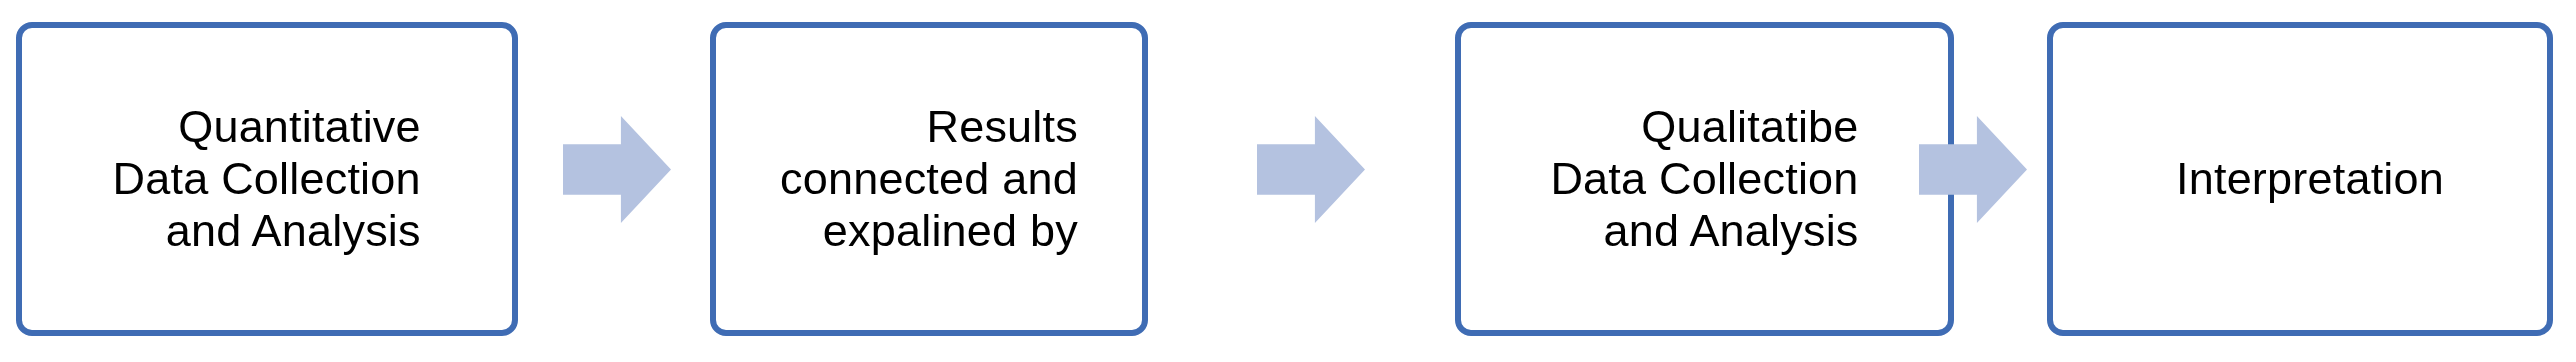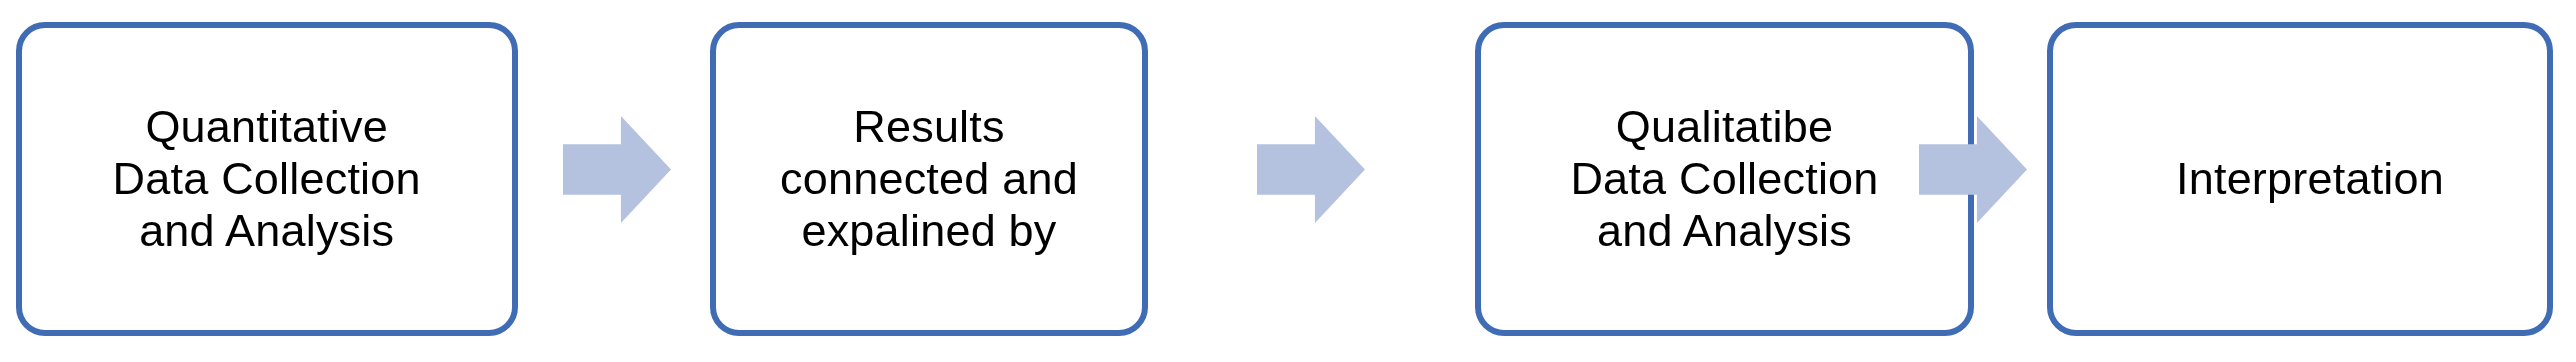--- a/index.html
+++ b/index.html
@@ -16,26 +16,26 @@
     width: 2576px;
     height: 362px;
     background: #ffffff;
     overflow: hidden;
   }
   .node {
     position: absolute;
     box-sizing: border-box;
     background: #ffffff;
     border: 6.3px solid #3f6cb4;
-    border-radius: 29px;
+    border-radius: 16px;
     display: flex;
     flex-direction: column;
     align-items: center;
     justify-content: center;
-    text-align: center;
+    text-align: right;
   }
   .node-label {
     color: #000000;
     font-size: 45px;
     line-height: 1.15;
     letter-spacing: 0.2px;
     white-space: pre-line;
     padding: 0 11px;
   }
   .arrow {
@@ -70,21 +70,21 @@
 connected and
 expalined by</div>
   </div>
 
   <div class="arrow" style="left:1257px; top:116px; width:108px; height:107px;">
     <svg viewBox="0 0 138 136" preserveAspectRatio="none" aria-hidden="true">
       <polygon points="0,36 74,36 74,0 138,68 74,136 74,100 0,100" fill="#b4c2e0"></polygon>
     </svg>
   </div>
 
-  <div class="node" style="left:1455px; top:22px; width:499px; height:314px;margin-left:20px;">
+  <div class="node" style="left:1455px; top:22px; width:499px; height:314px;">
     <div class="node-label">Qualitatibe
 Data Collection
 and Analysis</div>
   </div>
 
   <div class="arrow" style="left:1919px; top:116px; width:108px; height:107px;">
     <svg viewBox="0 0 138 136" preserveAspectRatio="none" aria-hidden="true">
       <polygon points="0,36 74,36 74,0 138,68 74,136 74,100 0,100" fill="#b4c2e0"></polygon>
     </svg>
   </div>

